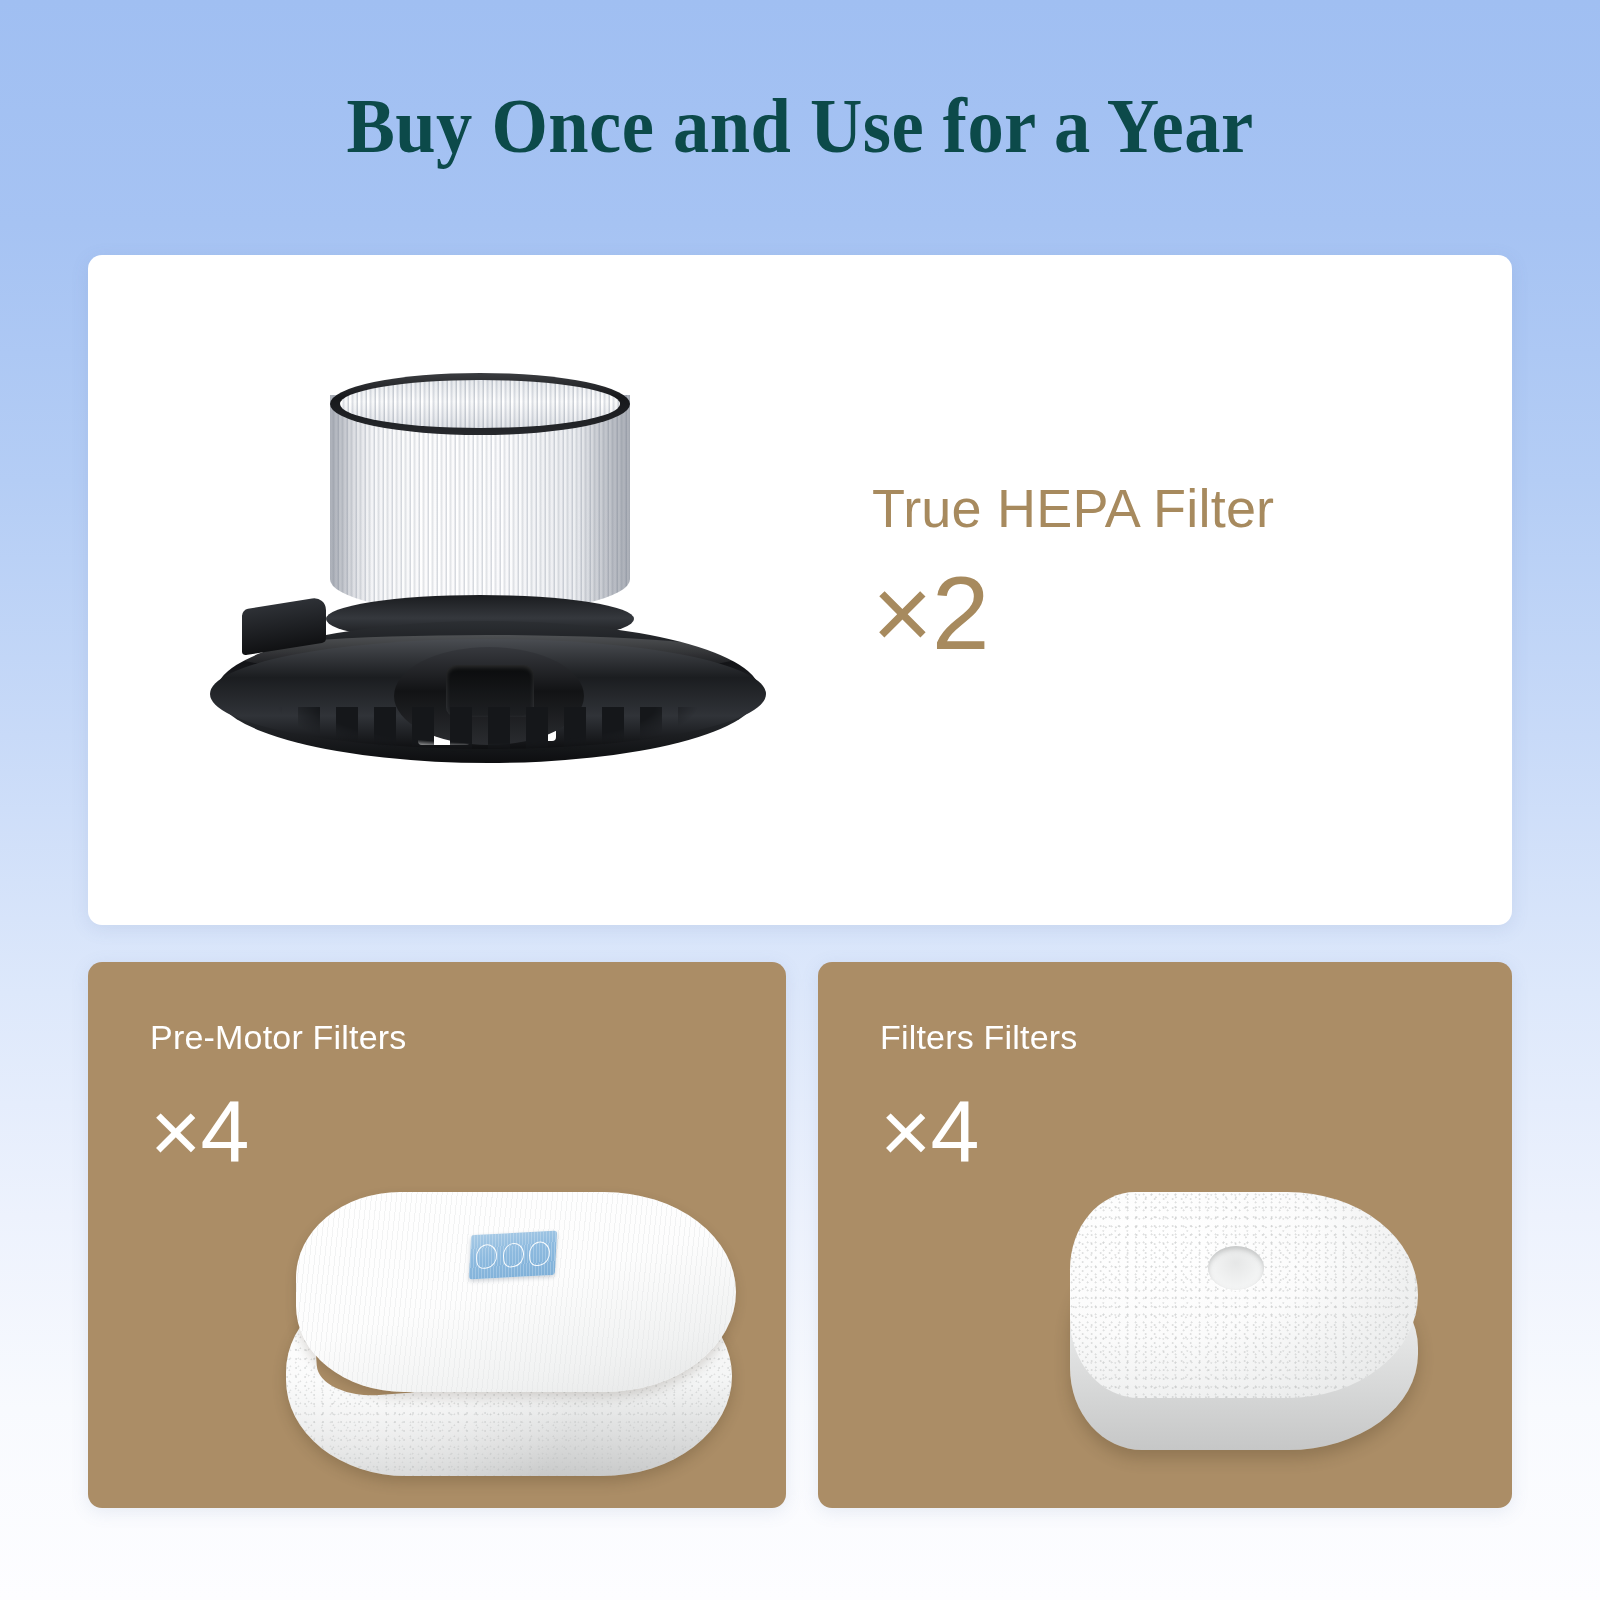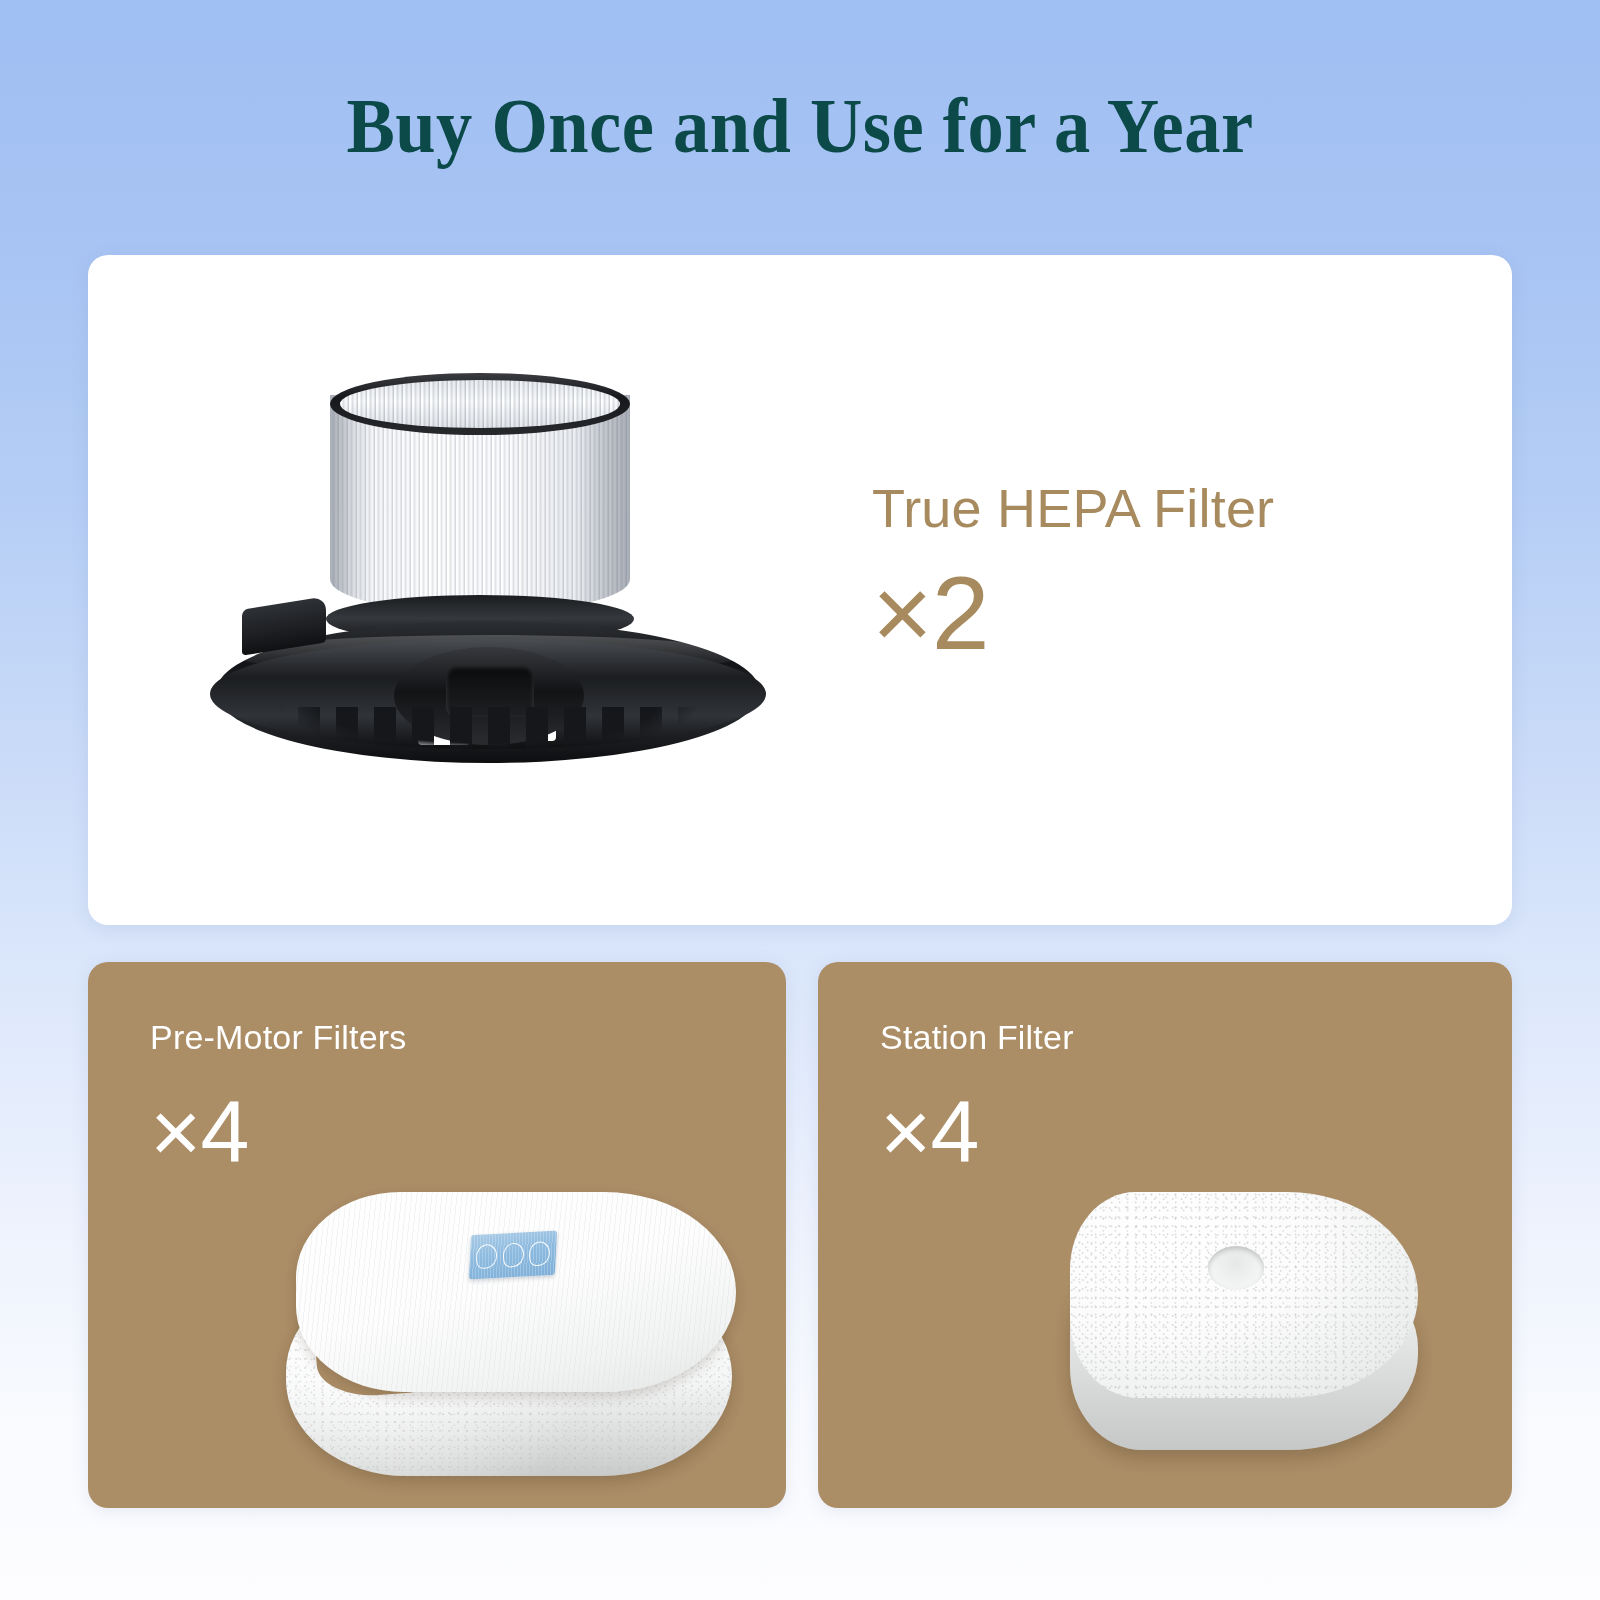--- a/index.html
+++ b/index.html
@@ -41,21 +41,21 @@
     line-height: 96px;
     letter-spacing: 0.5px;
     color: #0c4a4a;
     transform: scaleX(0.93);
     transform-origin: center center;
   }
 
   
   .card {
     position: absolute;
-    border-radius: 20px;
+    border-radius: 14px;
     overflow: hidden;
   }
   .card-hepa {
     left: 88px;
     top: 255px;
     width: 1424px;
     height: 670px;
     background: #ffffff;
     box-shadow: 0 4px 18px rgba(90, 115, 165, 0.13);
   }
@@ -518,21 +518,21 @@
         <div class="pm-tab-icons">
           <span></span>
           <span></span>
           <span></span>
         </div>
       </div>
     </div>
   </div>
 
   <div class="card card-station">
-    <div class="tan-label">Station Filter</div>
+    <div class="tan-label">Filters Filters</div>
     <div class="tan-count">×4</div>
 
     <div class="station-art">
       <div class="st-side"></div>
       <div class="st-top"></div>
       <div class="st-dimple"></div>
     </div>
   </div>
 
 </div>

